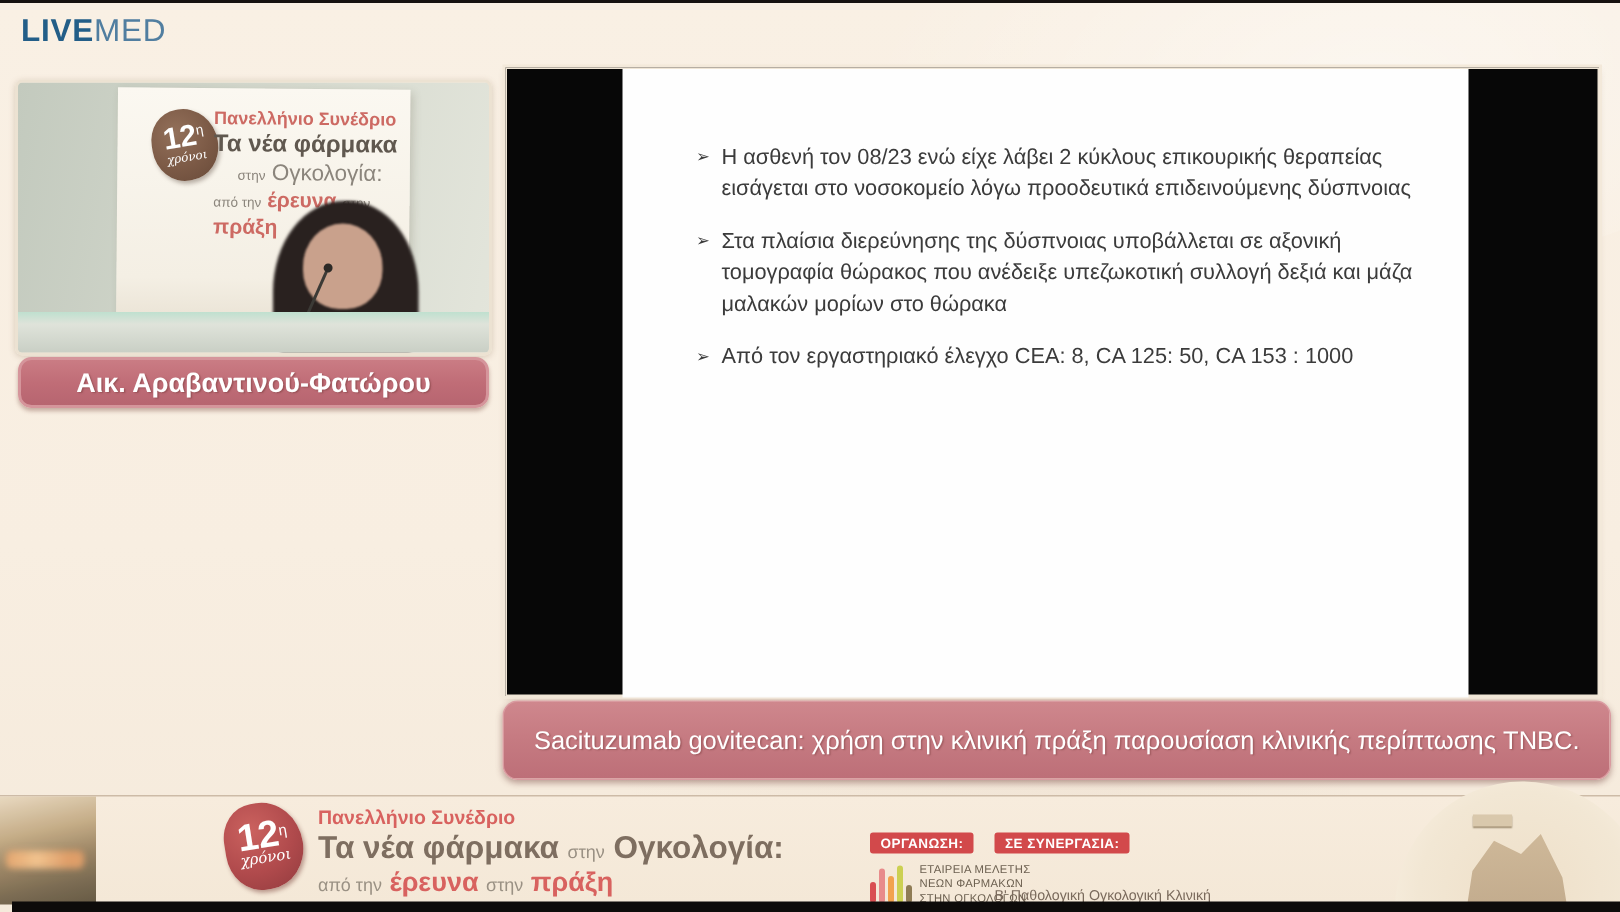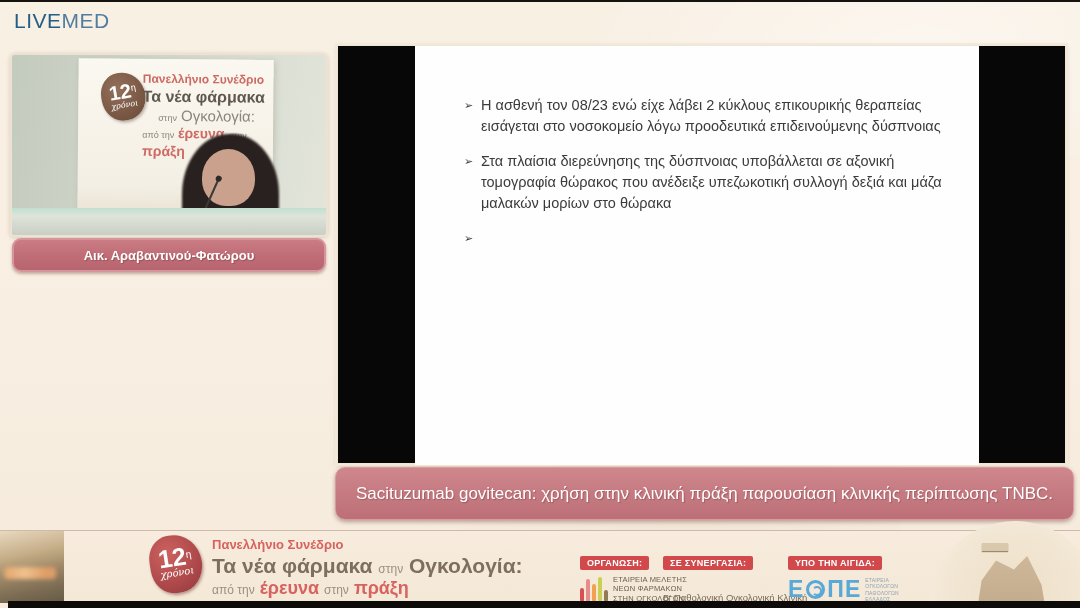--- a/index.html
+++ b/index.html
@@ -9,21 +9,21 @@
 
   .top-line { position:absolute; left:0; top:0; width:1080px; height:2px; background:#161210; }
   .swoosh { position:absolute; left:560px; top:-140px; width:700px; height:330px; border-radius:50%;
             background:radial-gradient(ellipse at 50% 60%, rgba(255,255,255,.55) 0%, rgba(250,238,224,0) 70%);
             transform:rotate(-7deg); opacity:.8; }
   .watermark-mid { position:absolute; left:380px; top:250px; width:520px; height:320px;
             background:radial-gradient(ellipse at 60% 60%, rgba(210,185,165,.18) 0%, rgba(210,185,165,0) 70%); }
 
   
   .logo { position:absolute; left:14px; top:9px; font-size:21px; letter-spacing:.5px; }
-  .logo .live { font-weight:normal; color:#235e88; }
+  .logo .live { font-weight:bold; color:#235e88; }
   .logo .med { color:#517ea0; }
 
   
   .video-card { position:absolute; left:10px; top:53px; width:318px; height:184px;
                 border:2px solid #ece2d2; border-radius:5px; overflow:hidden;
                 background:linear-gradient(100deg,#c3cabe 0%,#d6dacf 55%,#e3e5db 100%);
                 box-shadow:0 1px 4px rgba(120,90,60,.25); }
   .rollup { position:absolute; left:21%; top:2%; width:62%; height:88%;
             background:linear-gradient(180deg,#fbf8f1 0%,#f4efe4 80%, #e9e2d4 100%);
             box-shadow:2px 2px 6px rgba(90,80,60,.2); transform:rotate(.5deg); }
@@ -48,21 +48,21 @@
   .mic { position:absolute; left:63%; bottom:12%; width:2px; height:34px; background:#3c3a36; transform:rotate(24deg); }
   .mic::after { content:""; position:absolute; top:-5px; left:-2px; width:6px; height:6px; border-radius:50%; background:#2c2a27; }
   .podium { position:absolute; left:0; bottom:0; width:100%; height:15%;
             background:linear-gradient(180deg,#bfe0cf 0%, #dfe3da 30%, #c9cfc5 100%); }
 
   
   .speaker-banner { position:absolute; left:12px; top:238px; width:314px; height:34px;
                     background:linear-gradient(180deg,#ca7c84 0%, #c06d77 50%, #b76570 100%);
                     border:2px solid #d5959b; border-radius:9px; box-shadow:0 2px 3px rgba(120,70,60,.4);
                     display:flex; align-items:center; justify-content:center; }
-  .speaker-banner span { color:#fff; font-weight:bold; font-size:13px; text-shadow:1px 1px 1px rgba(120,60,60,.5); }
+  .speaker-banner span { color:#fff; font-weight:bold; font-size:18px; text-shadow:1px 1px 1px rgba(120,60,60,.5); }
 
   
   .screen-region { position:absolute; left:337px; top:45px; width:729px; height:419px; background:#070707;
                    border:1px solid #efe5d5; box-shadow:0 0 0 2px #f3e9da, 0 2px 5px rgba(110,85,60,.25); }
   .slide { position:absolute; left:77px; top:0; width:564px; height:419px; background:#fefefe;
            padding:49px 28px 0 49px; }
   .bullet-item { display:flex; margin-bottom:14px; color:#3b3b3b; font-size:14.5px; line-height:21px; }
   .bullet-glyph { flex:0 0 17px; font-size:11px; line-height:21px; color:#3b3b3b; }
 
   
@@ -166,20 +166,21 @@
       <div class="bullet-item">
         <span class="bullet-glyph">➢</span>
         <span class="bullet-text">Η ασθενή  τον 08/23 ενώ είχε λάβει 2 κύκλους επικουρικής θεραπείας εισάγεται στο νοσοκομείο λόγω προοδευτικά επιδεινούμενης δύσπνοιας</span>
       </div>
       <div class="bullet-item">
         <span class="bullet-glyph">➢</span>
         <span class="bullet-text">Στα πλαίσια διερεύνησης της δύσπνοιας υποβάλλεται σε αξονική τομογραφία θώρακος που ανέδειξε υπεζωκοτική συλλογή δεξιά και μάζα μαλακών μορίων στο θώρακα</span>
       </div>
       <div class="bullet-item">
         <span class="bullet-glyph">➢</span>
+        <span class="bullet-text">Από τον εργαστηριακό έλεγχο CEA: 8, CA 125: 50, CA 153 : 1000</span>
       </div>
     </div>
   </div>
 
   <div class="lecture-banner">
     <span>Sacituzumab govitecan: χρήση στην κλινική πράξη  παρουσίαση κλινικής περίπτωσης TNBC.</span>
   </div>
 
   <div class="footer">
     <div class="painting-left"></div>
@@ -218,33 +219,17 @@
     </div>
 
     <div class="f-col collab-col">
       <span class="chip">ΣΕ ΣΥΝΕΡΓΑΣΙΑ:</span>
       <div class="collab-name">
         <span>Β' Παθολογική Ογκολογική Κλινική</span><br>
         <span>Γ.Α.Ο.Ν.Α. «Ο Άγιος Σάββας»</span>
       </div>
     </div>
 
-    <div class="f-col ausp-col">
-      <span class="chip">ΥΠΟ ΤΗΝ ΑΙΓΙΔΑ:</span>
-      <div class="ausp-row">
-        <span class="eope">
-          <span>Ε</span>
-            <span class="eope-o"></span>
-            <span>ΠΕ</span>
-        </span>
-        <span class="eope-sub">
-          <span>ΕΤΑΙΡΕΙΑ</span><br>
-          <span>ΟΓΚΟΛΟΓΩΝ</span><br>
-          <span>ΠΑΘΟΛΟΓΩΝ</span><br>
-          <span>ΕΛΛΑΔΟΣ</span>
-        </span>
-      </div>
-    </div>
   </div>
 
   <div class="bottom-bar"></div>
   <div class="top-line"></div>
 </div>
 
 </body></html>

